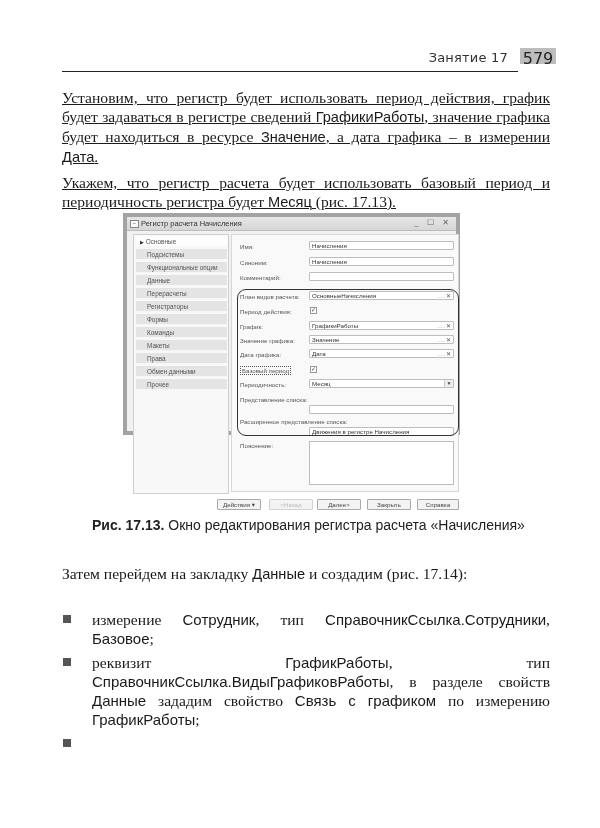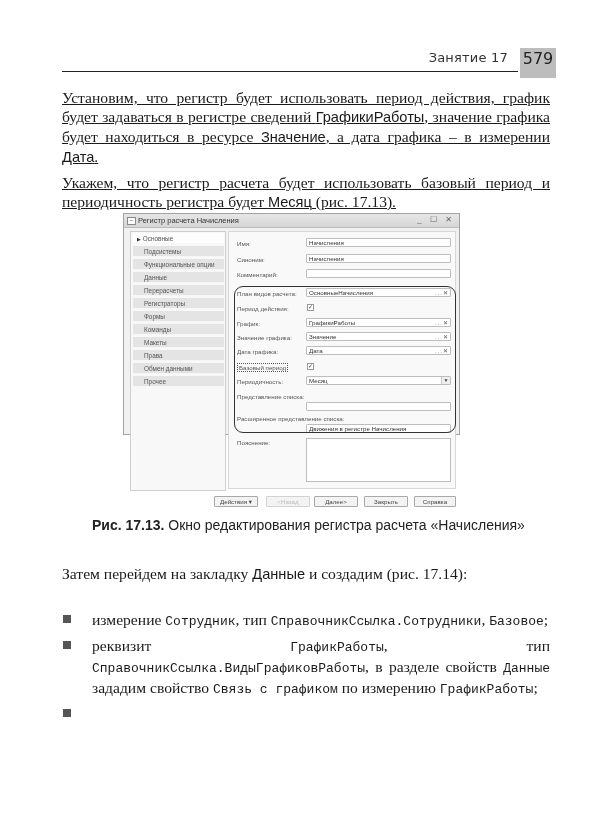--- a/index.html
+++ b/index.html
@@ -2,28 +2,28 @@
 <html><head>
 <meta charset="utf-8">
 <style>
   html, body { margin: 0; padding: 0; background: #ffffff; }
   body { width: 600px; height: 828px; position: relative; overflow: hidden; font-family: "Liberation Serif", serif; color: #1a1a1a; }
 
   
   .run-head { position: absolute; left: 62px; top: 48px; width: 494px; height: 24px; }
   .run-head .rule { position: absolute; left: 0; right: 38px; bottom: 0; border-bottom: 1.3px solid #222; }
   .run-head .chapter { position: absolute; right: 48px; top: 2px; font-family: "DejaVu Sans", sans-serif; font-size: 13px; color: #333; letter-spacing: 0.2px; }
-  .run-head .pageno { position: absolute; right: 0; top: 0; width: 36px; height: 30px; background: #bdbdbd; font-family: "DejaVu Sans", sans-serif; font-size: 16px; color: #222; text-align: center; line-height: 22px; }
+  .run-head .pageno { position: absolute; right: 0; top: 0; width: 36px; height: 16px; background: #bdbdbd; font-family: "DejaVu Sans", sans-serif; font-size: 16px; color: #222; text-align: center; line-height: 22px; }
 
   .para { position: absolute; left: 62px; width: 488px; font-size: 15.6px; line-height: 19px; text-align: justify; }
   .para .sans { font-family: "Liberation Sans", sans-serif; font-size: 14.6px; }
   .para p { margin: 0; }
 
   
-  .win { position: absolute; left: 123px; top: 213px; width: 337px; height: 222px; background: #f1f1f1; border: 1px solid #a3a3a3; box-sizing: border-box; font-family: "Liberation Sans", sans-serif; font-size: 7px; color: #555; }
+  .win { position: absolute; left: 123px; top: 213px; width: 337px; height: 222px; background: #f1f1f1; border: 4px solid #a3a3a3; box-sizing: border-box; font-family: "Liberation Sans", sans-serif; font-size: 7px; color: #555; }
   .win .titlebar { position: absolute; left: 0; top: 0; right: 0; height: 13px; background: linear-gradient(#e6e6e6, #d6d6d6); border-bottom: 1px solid #bbb; }
   .win .titlebar .sysicon { position: absolute; left: 3px; top: 3px; width: 7px; height: 6px; border: 1px solid #888; background: #fafafa; font-size: 6px; line-height: 5px; text-align: center; color: #555; }
   .win .titlebar .title { position: absolute; left: 14px; top: 2px; font-size: 7.5px; color: #333; }
   .win .titlebar .ctrls { position: absolute; right: 4px; top: 1px; font-size: 8px; color: #666; letter-spacing: 3px; }
 
   .win .sidebar { position: absolute; left: 6px; top: 17px; width: 96px; height: 260px; background: #f8f8f8; border: 1px solid #cfcfcf; box-sizing: border-box; }
   .win .tab { position: absolute; left: 2px; width: 91px; height: 11px; background: #e4e4e4; border-bottom: 1px solid #f6f6f6; font-size: 6.4px; line-height: 11px; padding-left: 11px; box-sizing: border-box; color: #555; white-space: nowrap; overflow: hidden; }
   .win .tab.active { background: #fdfdfd; padding-left: 4px; }
   .win .tab.active .arrow { font-size: 5px; color: #333; margin-right: 2px; }
 
@@ -39,21 +39,21 @@
   .win .btnrow { position: absolute; top: 282px; height: 11px; }
   .wbtn { position: absolute; top: 0; height: 11px; background: #f3f3f3; border: 1px solid #a9a9a9; box-sizing: border-box; font-size: 6.2px; line-height: 9px; text-align: center; color: #444; border-radius: 1px; }
   .wbtn.disabled { color: #bbb; border-color: #d2d2d2; }
 
   .caption { position: absolute; left: 92px; top: 517px; font-family: "Liberation Sans", sans-serif; font-size: 14px; color: #222; white-space: nowrap; }
   .caption b { font-weight: bold; }
 
   .list { position: absolute; left: 62px; top: 610px; width: 488px; font-size: 15.6px; line-height: 19px; }
   .list .item { position: relative; padding-left: 30px; margin-bottom: 5px; text-align: justify; }
   .list .bullet { position: absolute; left: 1px; top: 5px; width: 8px; height: 8px; background: #555; }
-  .list .sans { font-family: Liberation Mono, monospace; font-size: 13px; }
+  .list .sans { font-family: Liberation Sans, sans-serif; font-size: 15px; }
 </style>
 </head>
 <body>
 
 <div class="run-head">
   <div class="rule"></div>
   <span class="chapter">Занятие 17</span>
   <span class="pageno">579</span>
 </div>
 

